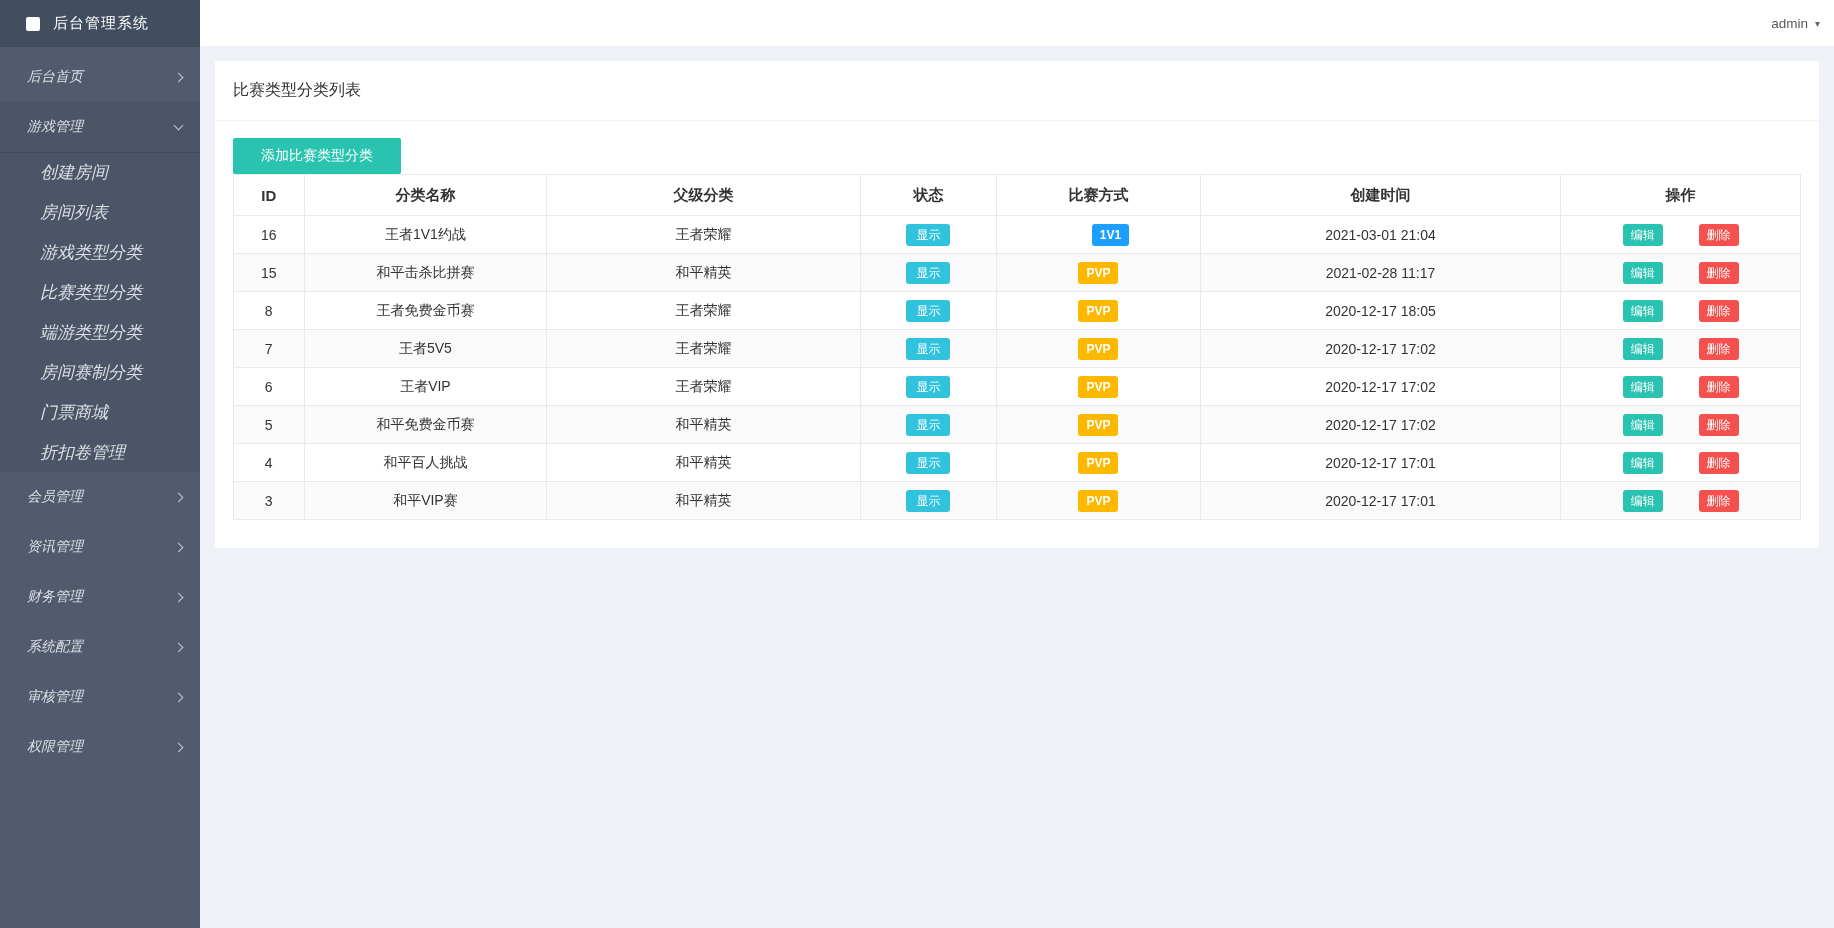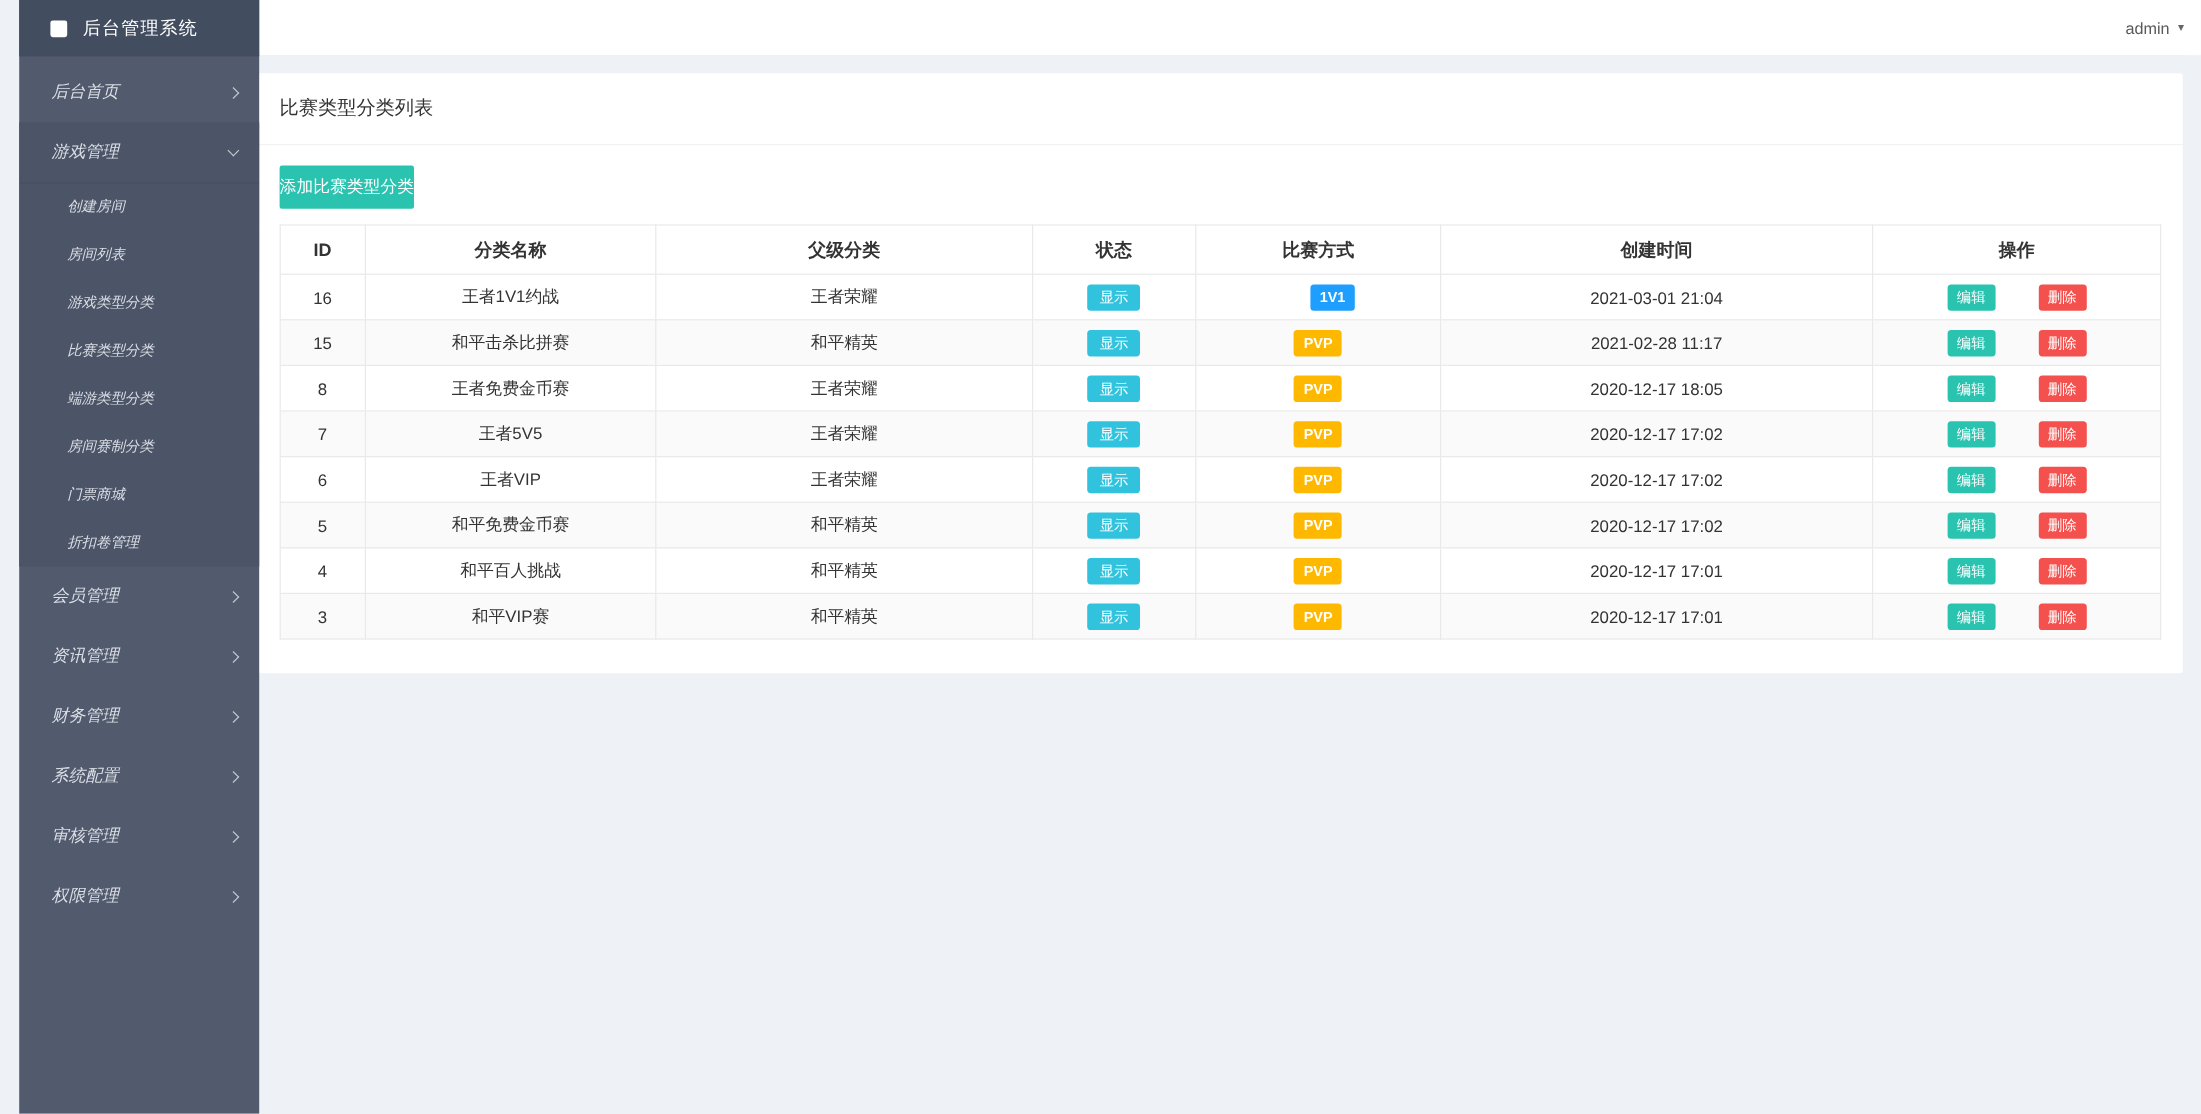--- a/index.html
+++ b/index.html
@@ -1,29 +1,29 @@
 <!DOCTYPE html>
 <html style="--teal: #2ac3b0; --cyan: #31c3de; --blue: #1e9fff; --orange: #ffb800; --red: #f4514e; --sidebar_bg: #525b6e; --sidebar_sub_bg: #4c5567; --sidebar_header_bg: #434d60;"><head>
 <meta charset="utf-8">
 <style>
   * { margin:0; padding:0; box-sizing:border-box; }
   html,body { width:1834px; height:928px; overflow:hidden;
     font-family:"Liberation Sans","DejaVu Sans",sans-serif; background:#eef1f5; }
 
   
-  .sidebar { position:absolute; left:16px; top:0; width:200px; height:928px;
+  .sidebar { position:absolute; left:0; top:0; width:200px; height:928px;
     background:var(--sidebar_bg); z-index:5; }
   .logo-bar { height:47px; background:var(--sidebar_header_bg); display:flex;
     align-items:center; padding-left:26px; }
   .logo-square { width:14px; height:14px; background:#fff; border-radius:2px; margin-right:13px; }
   .logo-title { color:#fff; font-size:15px; letter-spacing:1px; }
   .menu { padding-top:5px;font-style:italic; }
   .menu-item { display:flex; align-items:center; color:#dcdfe6; cursor:pointer; position:relative; }
   .menu-item.top { height:50px; padding:0 18px 0 27px; font-size:14px; }
-  .menu-item.sub { height:40px; padding:0 18px 0 40px; font-size:12px; background:var(--sidebar_sub_bg);justify-content:center; }
+  .menu-item.sub { height:40px; padding:0 18px 0 40px; font-size:17px; background:var(--sidebar_sub_bg);justify-content:center; }
   .menu-item.top + .menu-item.sub { border-top:1px solid rgba(0,0,0,0.10); }
   .menu-item.expanded { background:var(--sidebar_sub_bg); }
   .menu-item .label { flex:1; }
   .chev { width:7px; height:7px; border-right:1.5px solid #c3c8d2; border-bottom:1.5px solid #c3c8d2; }
   .chev.right { transform:rotate(-45deg); }
   .chev.down  { transform:rotate(45deg); margin-top:-3px; }
 
   
   .topbar { position:absolute; left:200px; top:0; right:0; height:46px; background:#fff;
     display:flex; align-items:center; justify-content:flex-end; padding-right:14px; }
@@ -32,21 +32,21 @@
 
   
   .content { position:absolute; left:200px; top:46px; right:0; bottom:0;
     background:#eef1f5; padding:15px; overflow:hidden;border-radius:15px; }
   .card { background:#fff; border-radius:2px; min-height:485px; }
   .card-header { padding:19px 18px; border-bottom:1px solid #f2f2f2; }
   .card-title { font-size:16px; color:#333; }
   .card-body { padding:17px 18px 28px 18px; }
 
   .btn-add { display:inline-block; background:var(--teal); color:#fff; font-size:14px;
-    padding:9px 0; border:none; border-radius:2px; cursor:pointer; margin-bottom:13px; }
+    padding:9px 28px; border:none; border-radius:2px; cursor:pointer; }
 
   
   table { width:100%; border-collapse:collapse; table-layout:fixed; }
   th, td { border:1px solid #e9e9e9; text-align:center; }
   th { height:41px; font-size:15px; color:#333; font-weight:bold; background:#fff; }
   td { height:38px; font-size:14px; color:#333; }
   tbody tr:nth-child(even) td { background:#fafafa; }
   .badge { display:inline-block; color:#fff; font-size:12px; border-radius:3px;
     padding:5px 10px; line-height:1; cursor:pointer; }
   .badge-status { background:var(--cyan); }

